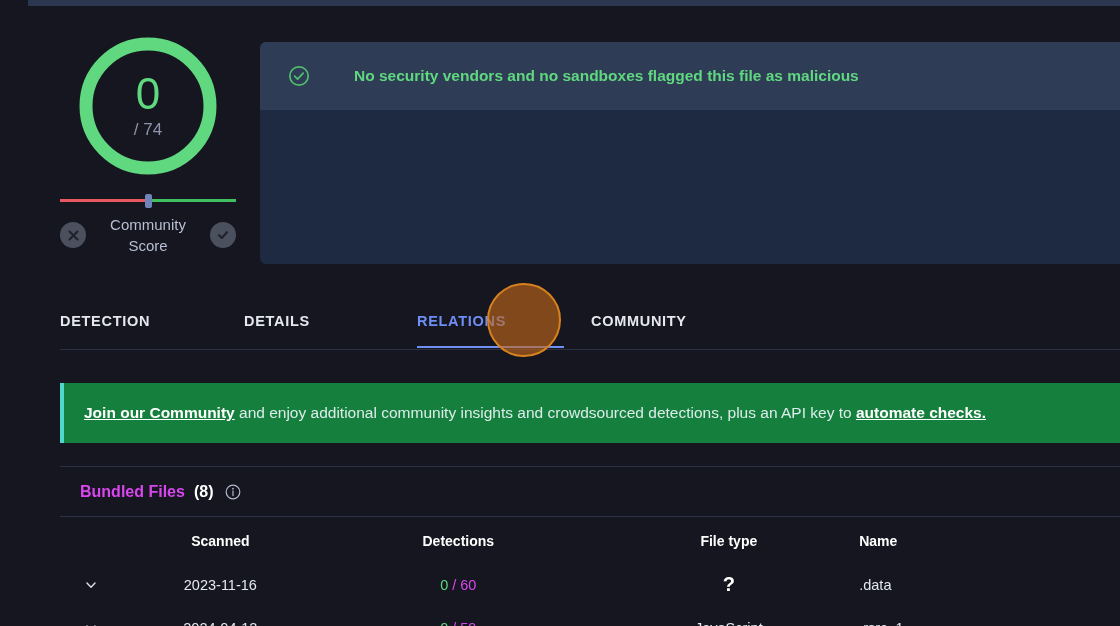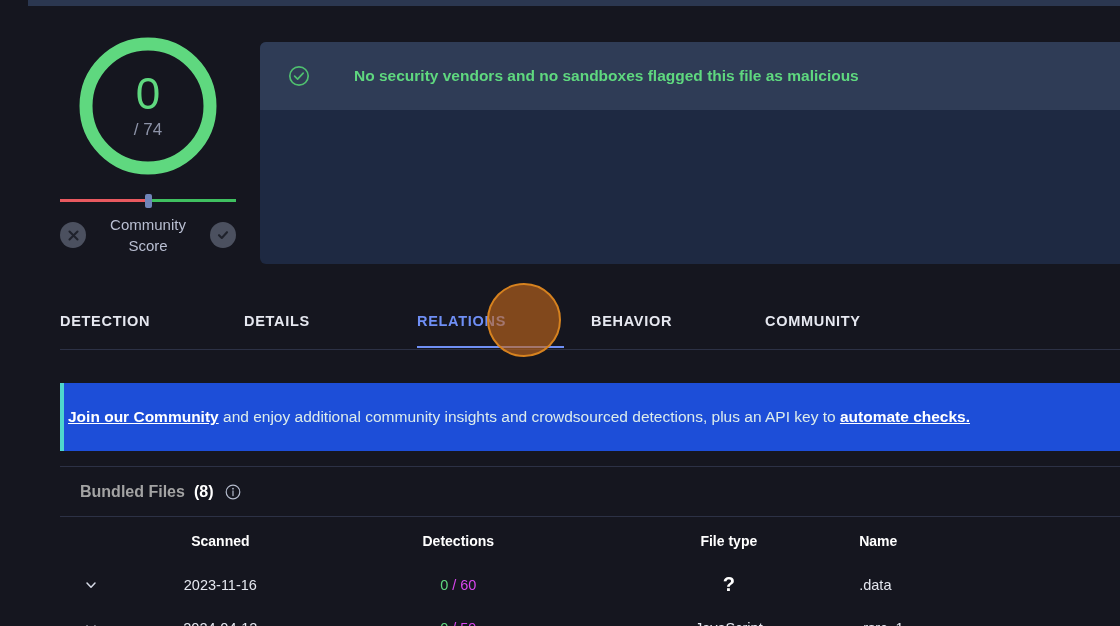--- a/index.html
+++ b/index.html
@@ -229,26 +229,26 @@
     border: 2.5px solid #d6821f;
     z-index: 5;
   }
 
   
   .cta {
     position: absolute;
     left: 60px;
     right: 0;
     top: 383px;
-    height: 68px;
-    background: #1d4ed8;
+    height: 60px;
+    background: #15803d;
     border-left: 4px solid #4fd6cd;
     display: flex;
     align-items: center;
-    padding-left: 4px;
+    padding-left: 20px;
   }
   .cta-text {
     font-size: 15.5px;
     color: #dceceb;
   }
   .cta-link {
     color: #ffffff;
     font-weight: bold;
     text-decoration: underline;
   }
@@ -263,21 +263,21 @@
   }
   .bundled-head {
     display: flex;
     align-items: center;
     padding: 16px 0 15px 20px;
     border-bottom: 1px solid #2c3145;
   }
   .bundled-title {
     font-size: 16px;
     font-weight: bold;
-    color: #a3a3a3;
+    color: #d946ef;
   }
   .bundled-count {
     font-size: 16px;
     font-weight: bold;
     color: #ffffff;
     margin-left: 9px;
   }
   .info-icon { margin-left: 12px; display: flex; align-items: center; }
 
   table.files {
@@ -358,21 +358,20 @@
     </svg>
     <span class="banner-text">No security vendors and no sandboxes flagged this file as malicious</span>
   </div>
 
 </div>
 
 <div class="tabs">
   <div class="tab tab-detection">DETECTION</div>
   <div class="tab tab-details">DETAILS</div>
   <div class="tab tab-relations">RELATIONS</div>
-  <div class="tab tab-behavior">BEHAVIOR</div>
   <div class="tab tab-community">COMMUNITY</div>
 </div>
 <div class="click-halo"></div>
 
 <div class="cta">
   <div class="cta-text"><a class="cta-link" href="#">Join our Community</a><span> and enjoy additional community insights and crowdsourced detections, plus an API key to </span><a class="cta-link" href="#">automate checks.</a></div>
 </div>
 
 <div class="bundled">
 

